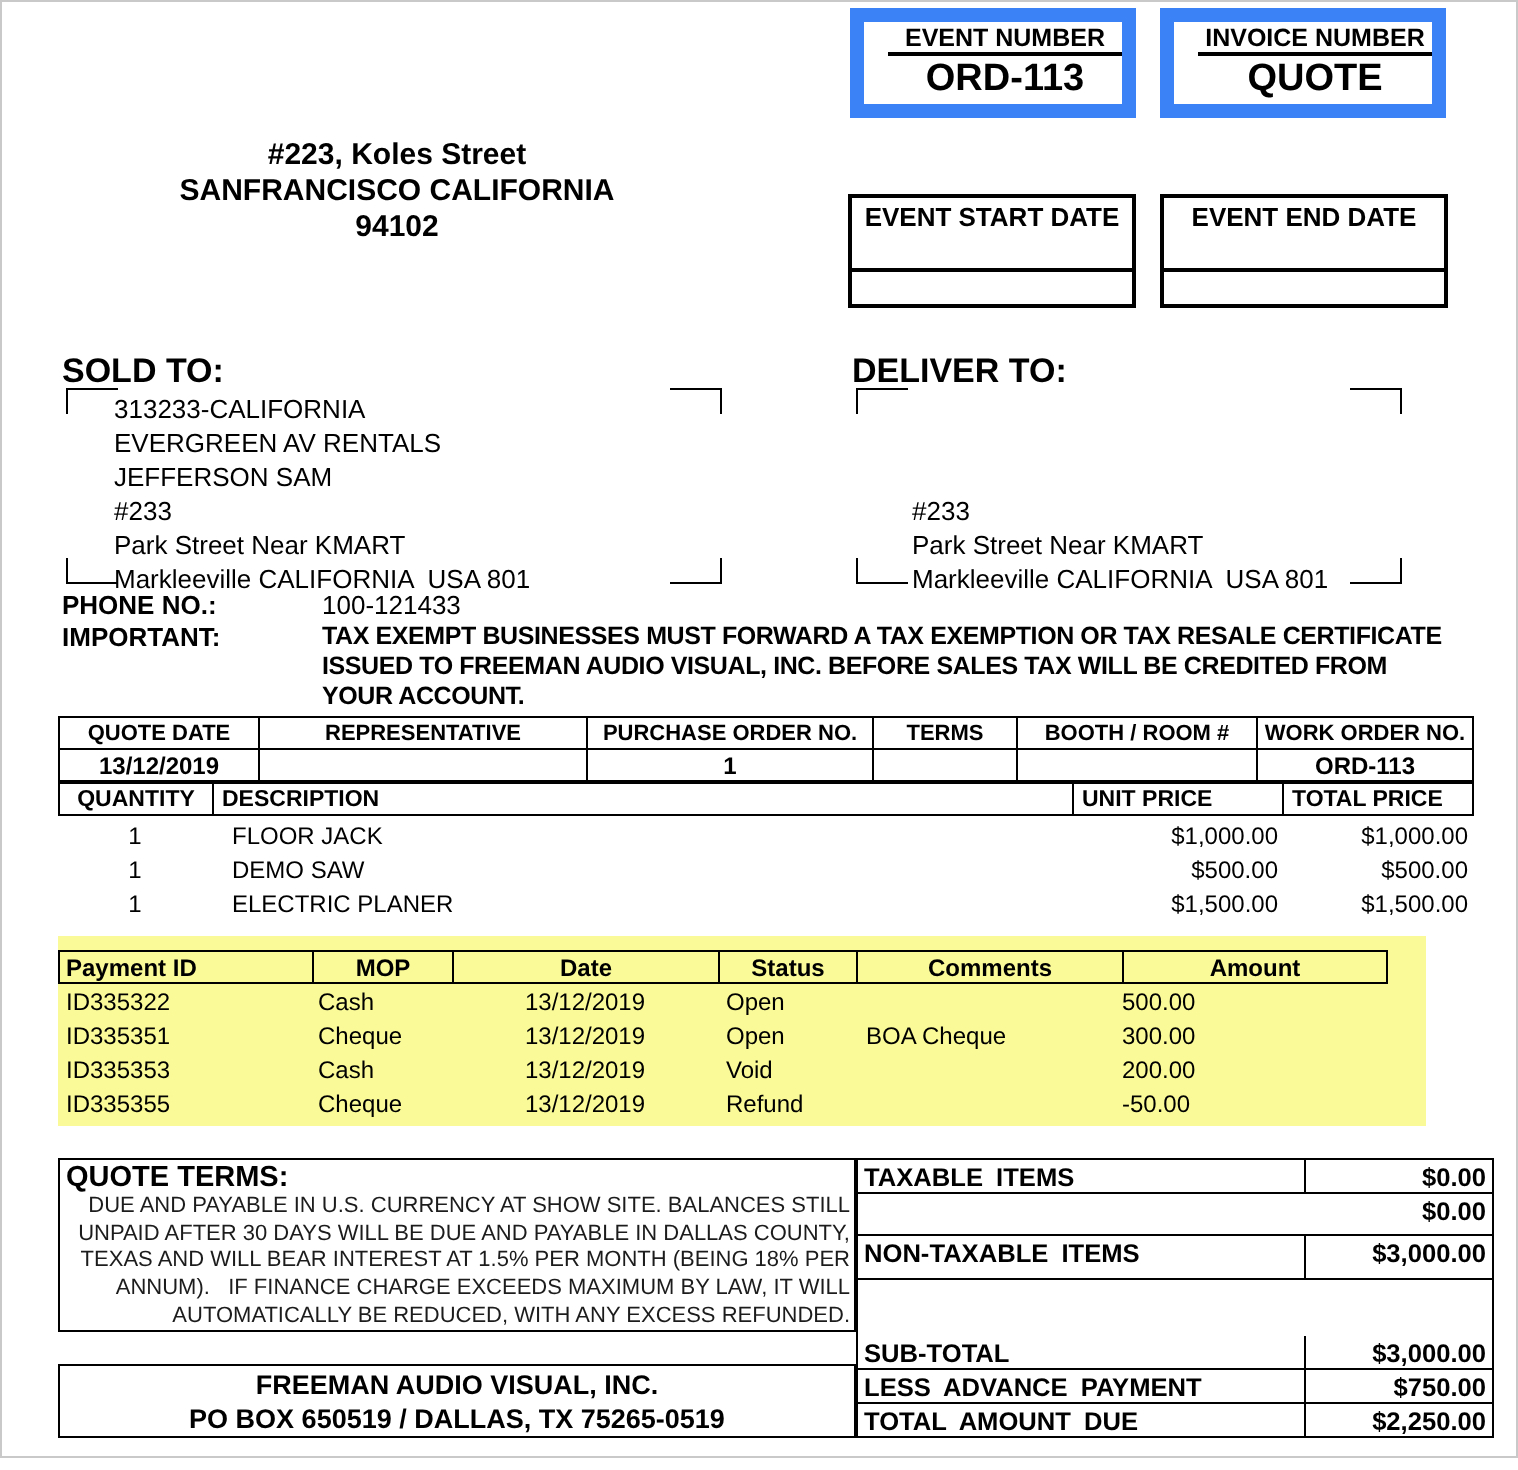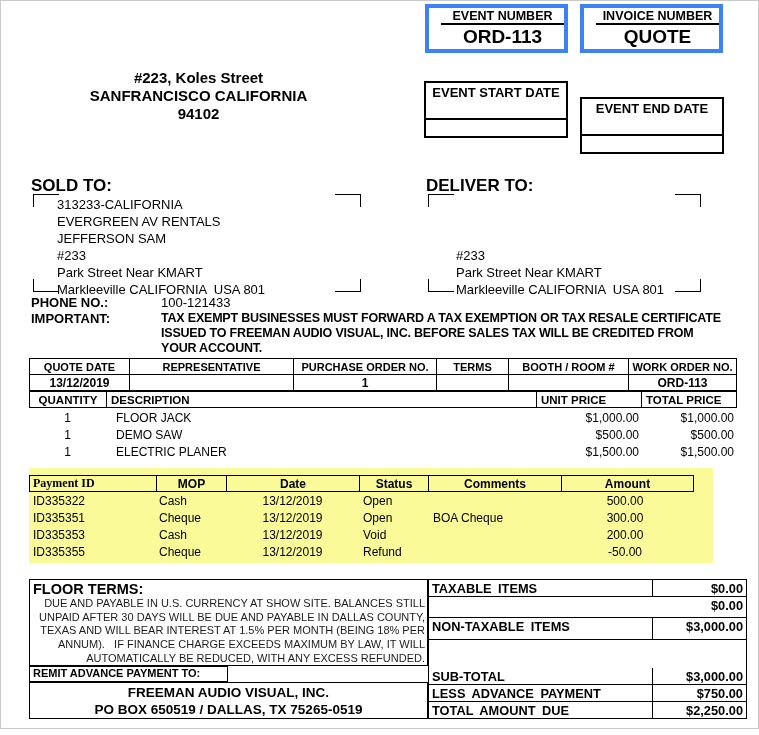--- a/index.html
+++ b/index.html
@@ -5,21 +5,21 @@
   html,body { margin:0; padding:0; background:#fff; }
   * { box-sizing:border-box; }
   .page {
     position:relative; width:759px; height:729px;
     border:1px solid #c9c9c9; background:#fff; overflow:hidden;
     font-family:"Liberation Sans", sans-serif; color:#000;
   }
   .abs { position:absolute; }
 
   
-  .idbox { border:4px solid #3b82f6;padding-left:12px; }
+  .idbox { border:7px solid #3b82f6;padding-left:12px; }
   .idbox .lbl { height:17px; border-bottom:2px solid #000; text-align:center;
     font-weight:bold; font-size:12.5px; line-height:16px; }
   .idbox .val { height:24px; text-align:center; font-weight:bold; font-size:19px; line-height:24px; }
 
   
   .datebox { border:2px solid #000; height:57px; }
   .datebox .lbl { height:37px; border-bottom:2px solid #000; text-align:center;
     font-weight:bold; font-size:13px; line-height:17px; padding-top:1px; }
   .datebox .val { height:15px; font-size:12px; }
 
@@ -59,21 +59,21 @@
   .pay-band { background:#FAFA99; }
   .pay-table td { border:1px solid #000; font-size:12px; font-weight:bold; height:16px;
     padding:0; text-align:center; overflow:hidden; white-space:nowrap; }
   .pay-table td.left { text-align:left; padding-left:3px; }
   .pay-row { position:absolute; display:flex; width:684px; height:17px; font-size:12px; line-height:17px; }
   .pay-row .c-id { width:127px; padding-left:4px; }
   .pay-row .c-mop { width:70px; padding-left:3px; }
   .pay-row .c-date { width:133px; text-align:center; }
   .pay-row .c-status { width:69px; padding-left:4px; }
   .pay-row .c-comments { width:133px; padding-left:5px; }
-  .pay-row .c-amount { width:132px; text-align:center; padding-right:4px; }
+  .pay-row .c-amount { width:132px; text-align:left; padding-right:4px; }
 
   .terms-box { border:1.5px solid #000; }
   .terms-heading { font-weight:bold; font-size:14.5px; padding:1px 0 0 3px; }
   .terms-body { font-size:11px; line-height:13.7px; padding:0 2px 0 3px; color:#1c1c1c; white-space:pre-wrap;text-align:right; }
 
   .remit-label-box { border:1.5px solid #000; font-weight:bold; font-size:11px; line-height:13px; padding-left:3px; }
   .company-box { border:1.5px solid #000; text-align:center; font-weight:bold; font-size:13.5px; line-height:17px; padding-top:1px; }
 
   .totals-box { border:1.5px solid #000; display:flex; flex-direction:column; }
   .totals-row { display:flex; border-bottom:1.5px solid #000; }
@@ -95,21 +95,21 @@
     <div class="lbl">INVOICE NUMBER</div>
     <div class="val">QUOTE</div>
   </div>
 
   <div class="abs company-address" style="left:30px; top:68px; width:335px;">
     <div>#223, Koles Street</div>
     <div>SANFRANCISCO CALIFORNIA</div>
     <div>94102</div>
   </div>
 
-  <div class="abs datebox" style="left:423px; top:80px; width:144px;">
+  <div class="abs datebox" style="left:423px; top:96px; width:144px;">
     <div class="lbl">EVENT START DATE</div>
     <div class="val"></div>
   </div>
   <div class="abs datebox" style="left:579px; top:96px; width:144px;">
     <div class="lbl">EVENT END DATE</div>
     <div class="val"></div>
   </div>
 
   <div class="abs section-heading" style="left:30px; top:175px;">SOLD TO:</div>
   <div class="abs brackets" style="left:32px; top:193px; width:328px; height:98px;">
@@ -193,21 +193,21 @@
     <div class="c-qty">1</div>
     <div class="c-desc">ELECTRIC PLANER</div>
     <div class="c-unit">$1,500.00</div>
     <div class="c-total">$1,500.00</div>
   </div>
 
   <div class="abs pay-band" style="left:28px; top:467px; width:684px; height:95px;">
     <table class="pay-table abs" style="left:0; top:7px; width:664px;">
       <tbody>
           <tr>
-        <td class="left" style="width:127px;font-family:Liberation Serif, serif;">Payment ID</td>
+        <td class="left" style="width:127px;">Payment ID</td>
         <td style="width:70px;">MOP</td>
         <td style="width:133px;">Date</td>
         <td style="width:69px;">Status</td>
         <td style="width:133px;">Comments</td>
         <td style="width:132px;">Amount</td>
       </tr>
     </tbody>
       </table>
     <div class="pay-row" style="left:0; top:25px;">
       <div class="c-id">ID335322</div>
@@ -237,25 +237,24 @@
       <div class="c-id">ID335355</div>
       <div class="c-mop">Cheque</div>
       <div class="c-date">13/12/2019</div>
       <div class="c-status">Refund</div>
       <div class="c-comments"></div>
       <div class="c-amount">-50.00</div>
     </div>
   </div>
 
   <div class="abs terms-box" style="left:28px; top:578px; width:399px; height:87px;">
-    <div class="terms-heading">FLOOR TERMS:</div>
+    <div class="terms-heading">QUOTE TERMS:</div>
     <div class="terms-body">DUE AND PAYABLE IN U.S. CURRENCY AT SHOW SITE. BALANCES STILL UNPAID AFTER 30 DAYS WILL BE DUE AND PAYABLE IN DALLAS COUNTY, TEXAS AND WILL BEAR INTEREST AT 1.5% PER MONTH (BEING 18% PER ANNUM).   IF FINANCE CHARGE EXCEEDS MAXIMUM BY LAW, IT WILL AUTOMATICALLY BE REDUCED, WITH ANY EXCESS REFUNDED.</div>
   </div>
 
-  <div class="abs remit-label-box" style="left:28px; top:665px; width:199px; height:16px;">REMIT ADVANCE PAYMENT TO:</div>
   <div class="abs company-box" style="left:28px; top:681px; width:399px; height:37px;">
     <div>FREEMAN AUDIO VISUAL, INC.</div>
     <div>PO BOX 650519 / DALLAS, TX 75265-0519</div>
   </div>
 
   <div class="abs totals-box" style="left:427px; top:578px; width:319px; height:140px;">
     <div class="totals-row" style="height:17px;">
       <div class="t-label">TAXABLE ITEMS</div>
       <div class="t-value">$0.00</div>
     </div>

